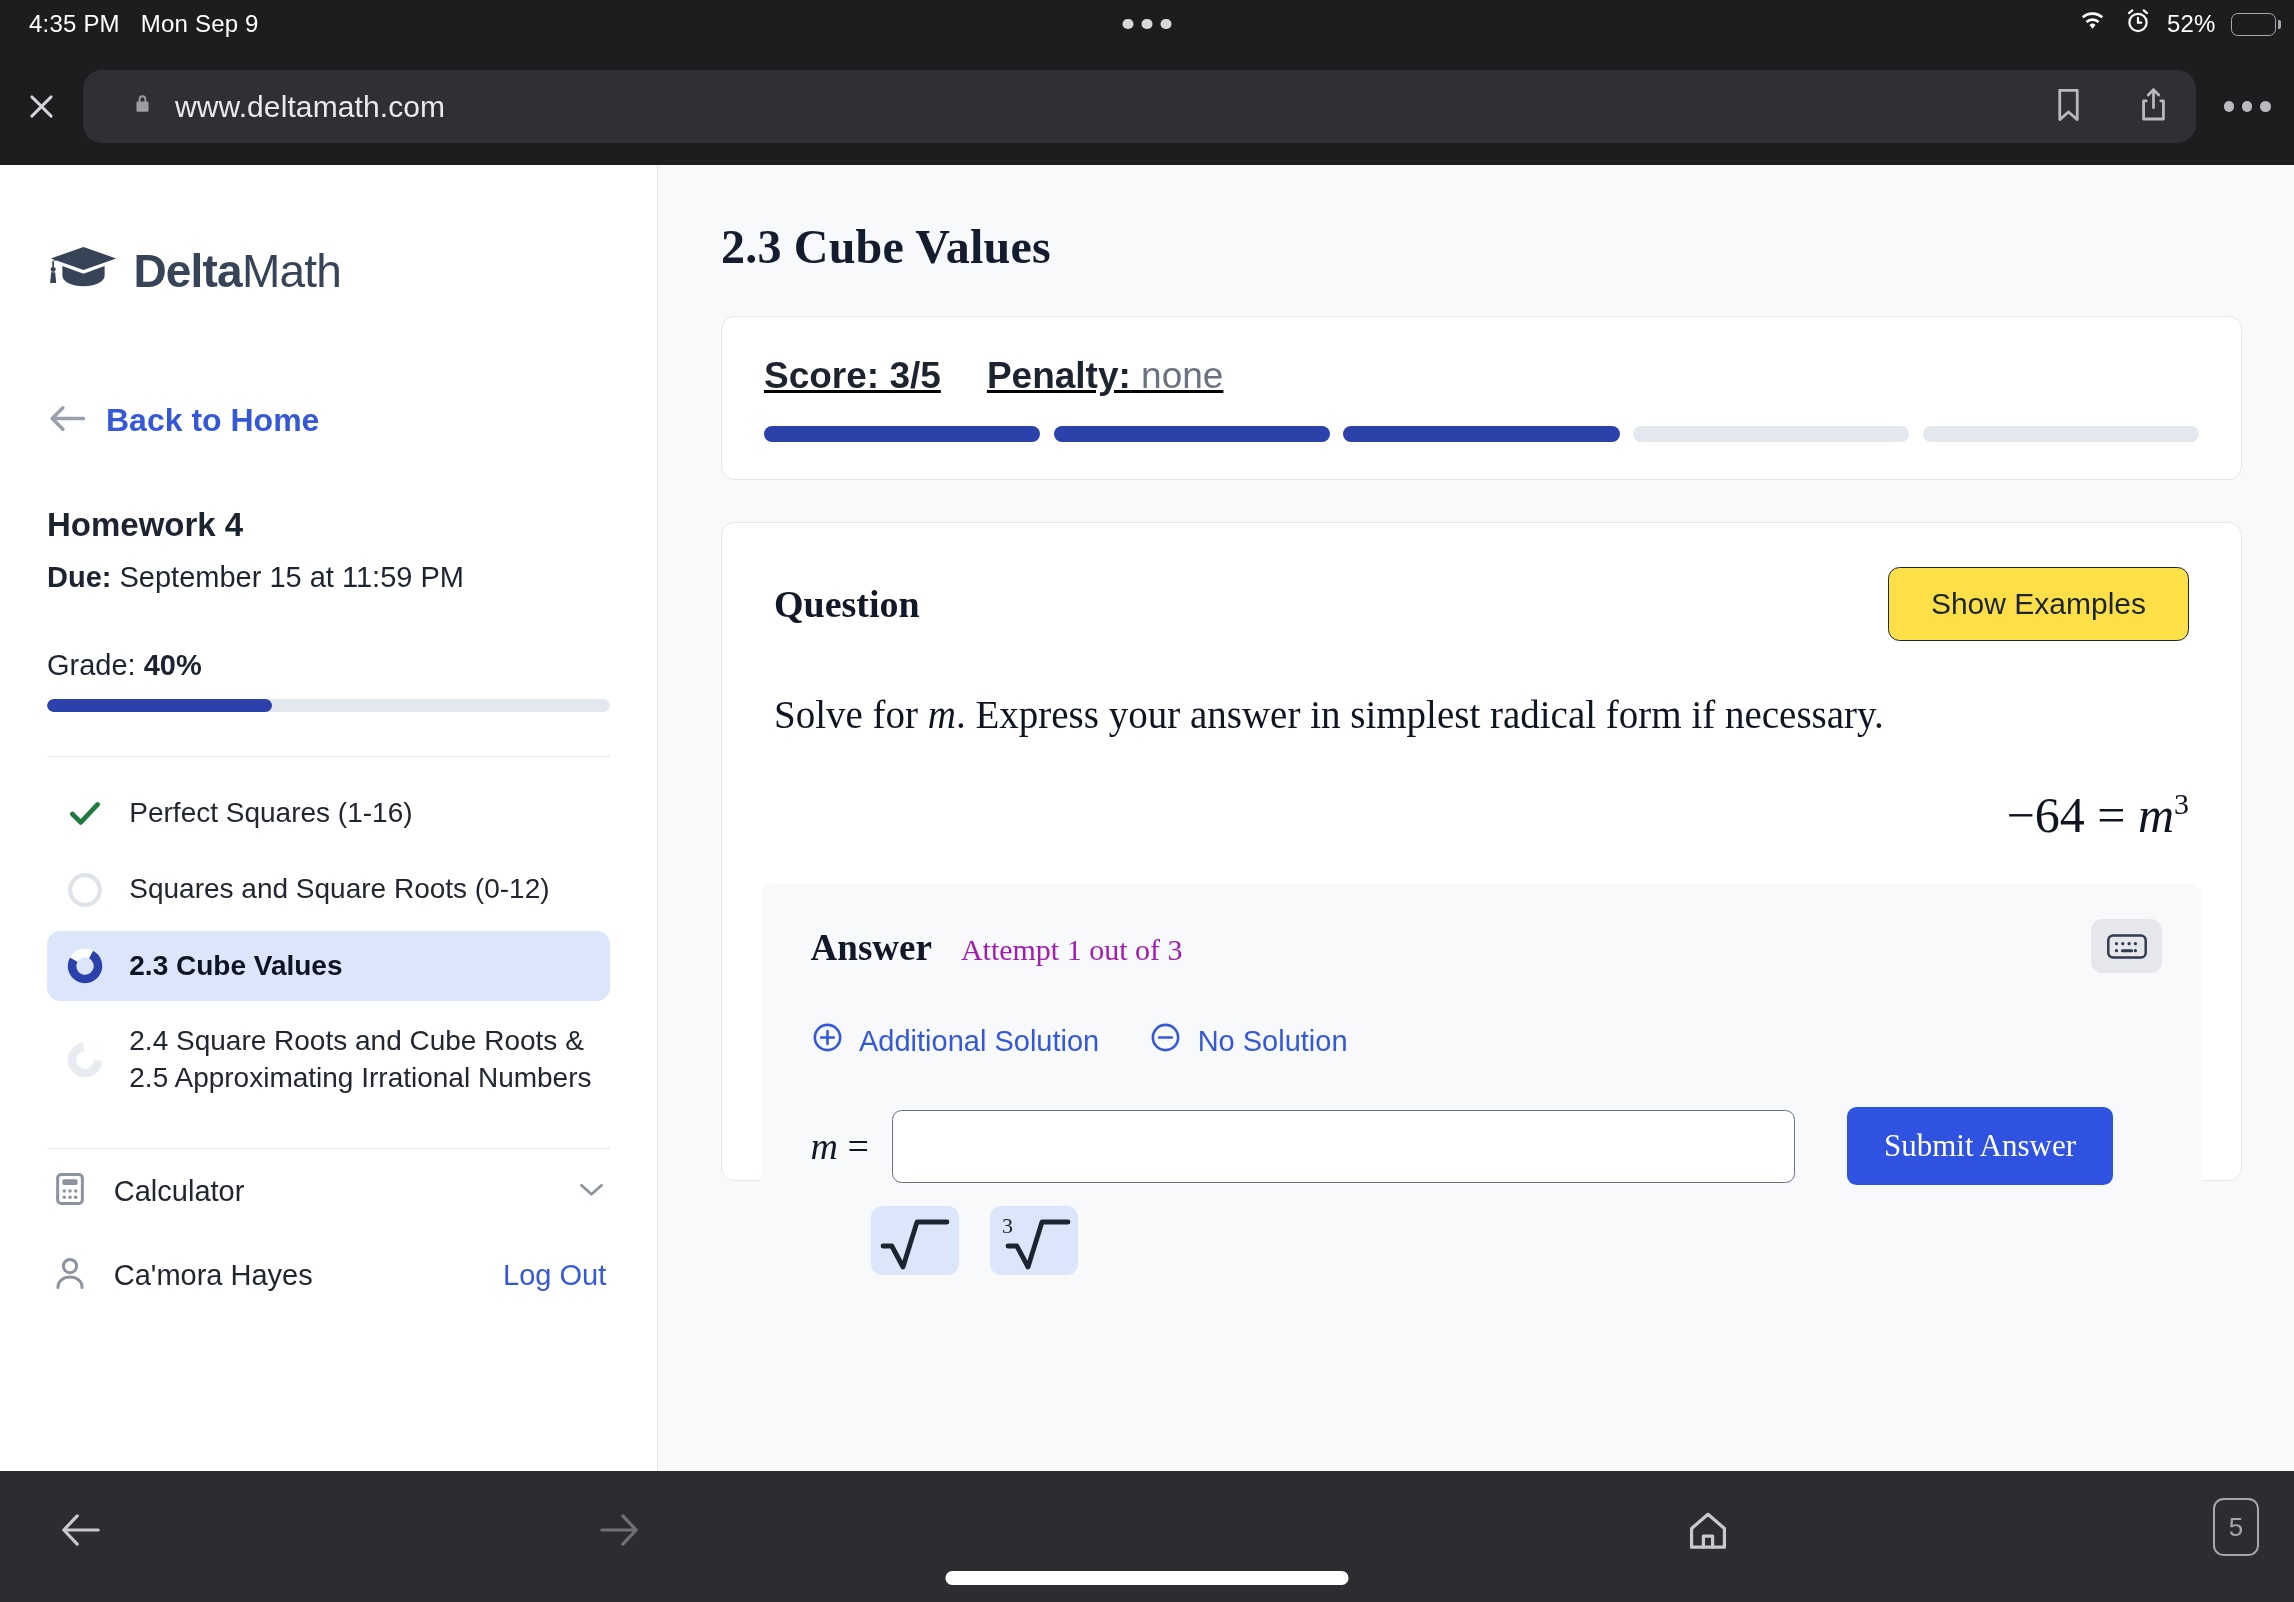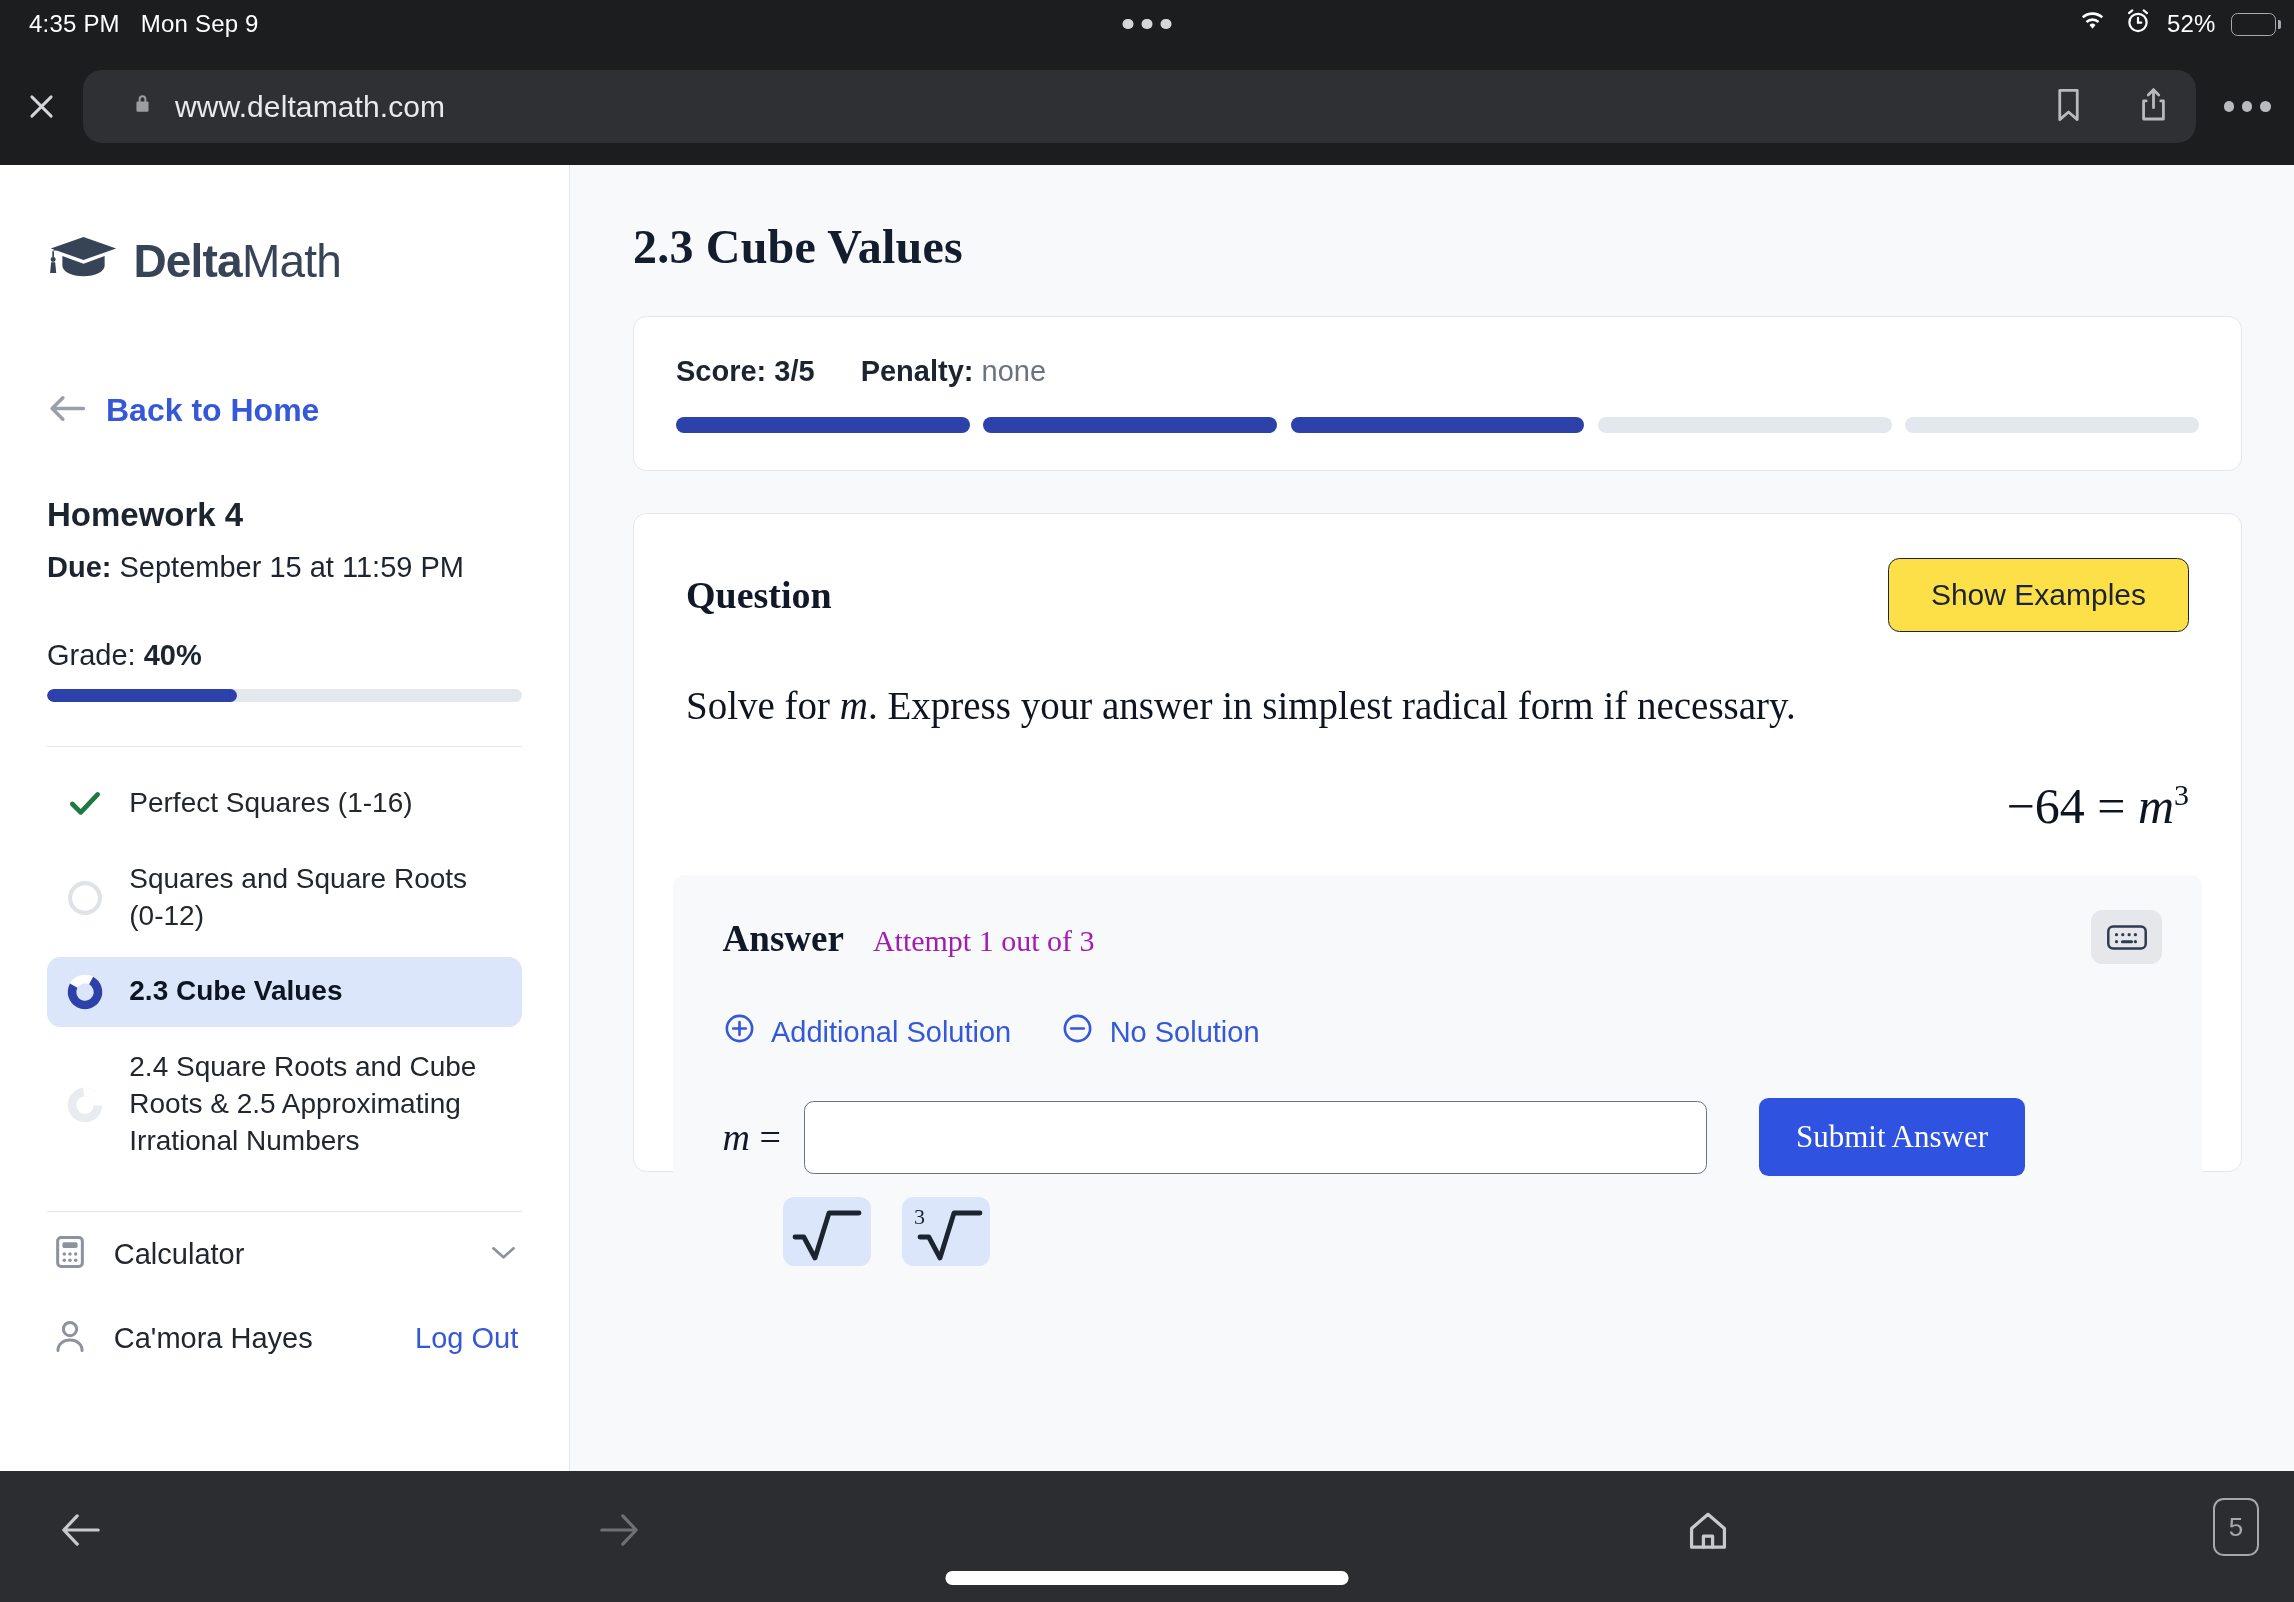--- a/index.html
+++ b/index.html
@@ -67,22 +67,22 @@
   .dots-btn i { width: 10.6px; height: 10.6px; border-radius: 50%; background: #b9babd; display: block; }
 
   
   .page {
     position: absolute; top: 165px; left: 0; width: 2294px; height: 1307px;
     background: #ffffff; display: flex; overflow: hidden;
   }
 
   
   .sidebar {
-    width: 570px; height: 100%; background: #fff;
-    border-right: 1px solid #e3e5e8; padding: 6px 47px;
+    width: 658px; height: 100%; background: #fff;
+    border-right: 1px solid #e3e5e8; padding: 16px 47px;
     display: flex; flex-direction: column;
   }
   .logo { margin-top: 60px; display: flex; align-items: center; gap: 13.4px; }
   .logo svg { width: 73px; height: 56px; }
   .logo-text {
     font-size: 46px; color: #374458; letter-spacing: -0.8px;
   }
   .logo-text b { font-weight: 700; }
   .logo-text span { font-weight: 400; }
 
@@ -132,21 +132,21 @@
   }
   .page-title {
     font-family: "Liberation Serif", serif; font-size: 48px; font-weight: 700;
     color: #141d2e; letter-spacing: 0.2px;
   }
   .card {
     background: #fff; border: 1px solid #e4e7eb; border-radius: 13.4px;
     margin-top: 42px;
   }
   .score-card { padding: 38px 42px 37px; }
-  .score-row { display: flex; align-items: baseline; gap: 46px; font-size: 29px; }
+  .score-row { display: flex; align-items: baseline; gap: 46px; font-size: 37px; text-decoration: underline; }
   .score-txt { font-weight: 700; color: #1c2430; }
   .penalty-txt { color: #1c2430; }
   .penalty-txt b { font-weight: 700; }
   .penalty-txt span { color: #6b7280; font-weight: 400; }
   .seg-track { margin-top: 29px; display: flex; gap: 13.4px; }
   .seg { flex: 1; height: 16.3px; border-radius: 8.6px; background: #e3e7ee; }
   .seg.filled { background: #2d41ab; }
 
   .q-card { padding: 44px 52px 0; margin-top: 42px; height: 659px; }
   .q-head { display: flex; align-items: center; justify-content: space-between; }

